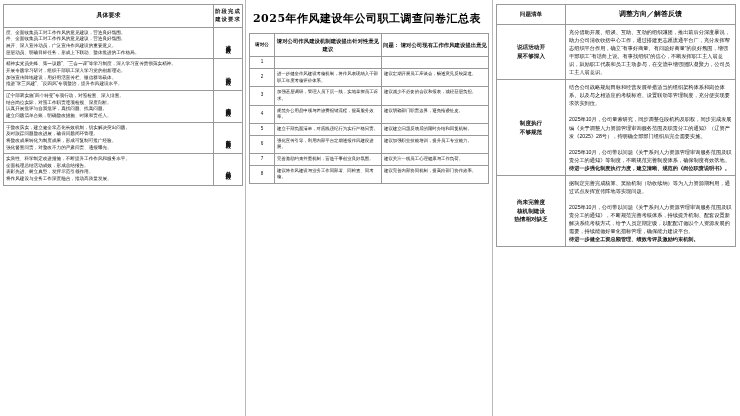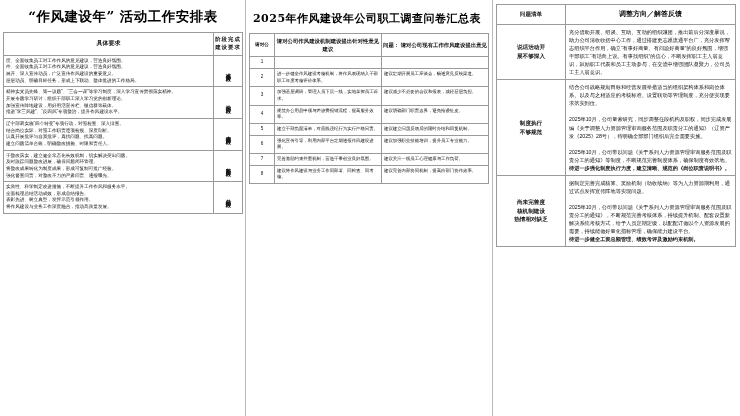--- a/index.html
+++ b/index.html
@@ -161,21 +161,20 @@
   .t3 .fb {
     font-weight: bold;
   }
 </style>
 </head>
 <body>
 
 <div class="page">
 
   <section class="panel" id="panel-one">
-    <div class="panel-title">“作风建设年” 活动工作安排表</div>
     <table class="t1">
       <thead>
         <tr>
           <th>具体要求</th>
           <th class="c-stage">阶段完成建设要求</th>
         </tr>
       </thead>
       <tbody>
         <tr>
           <td>

